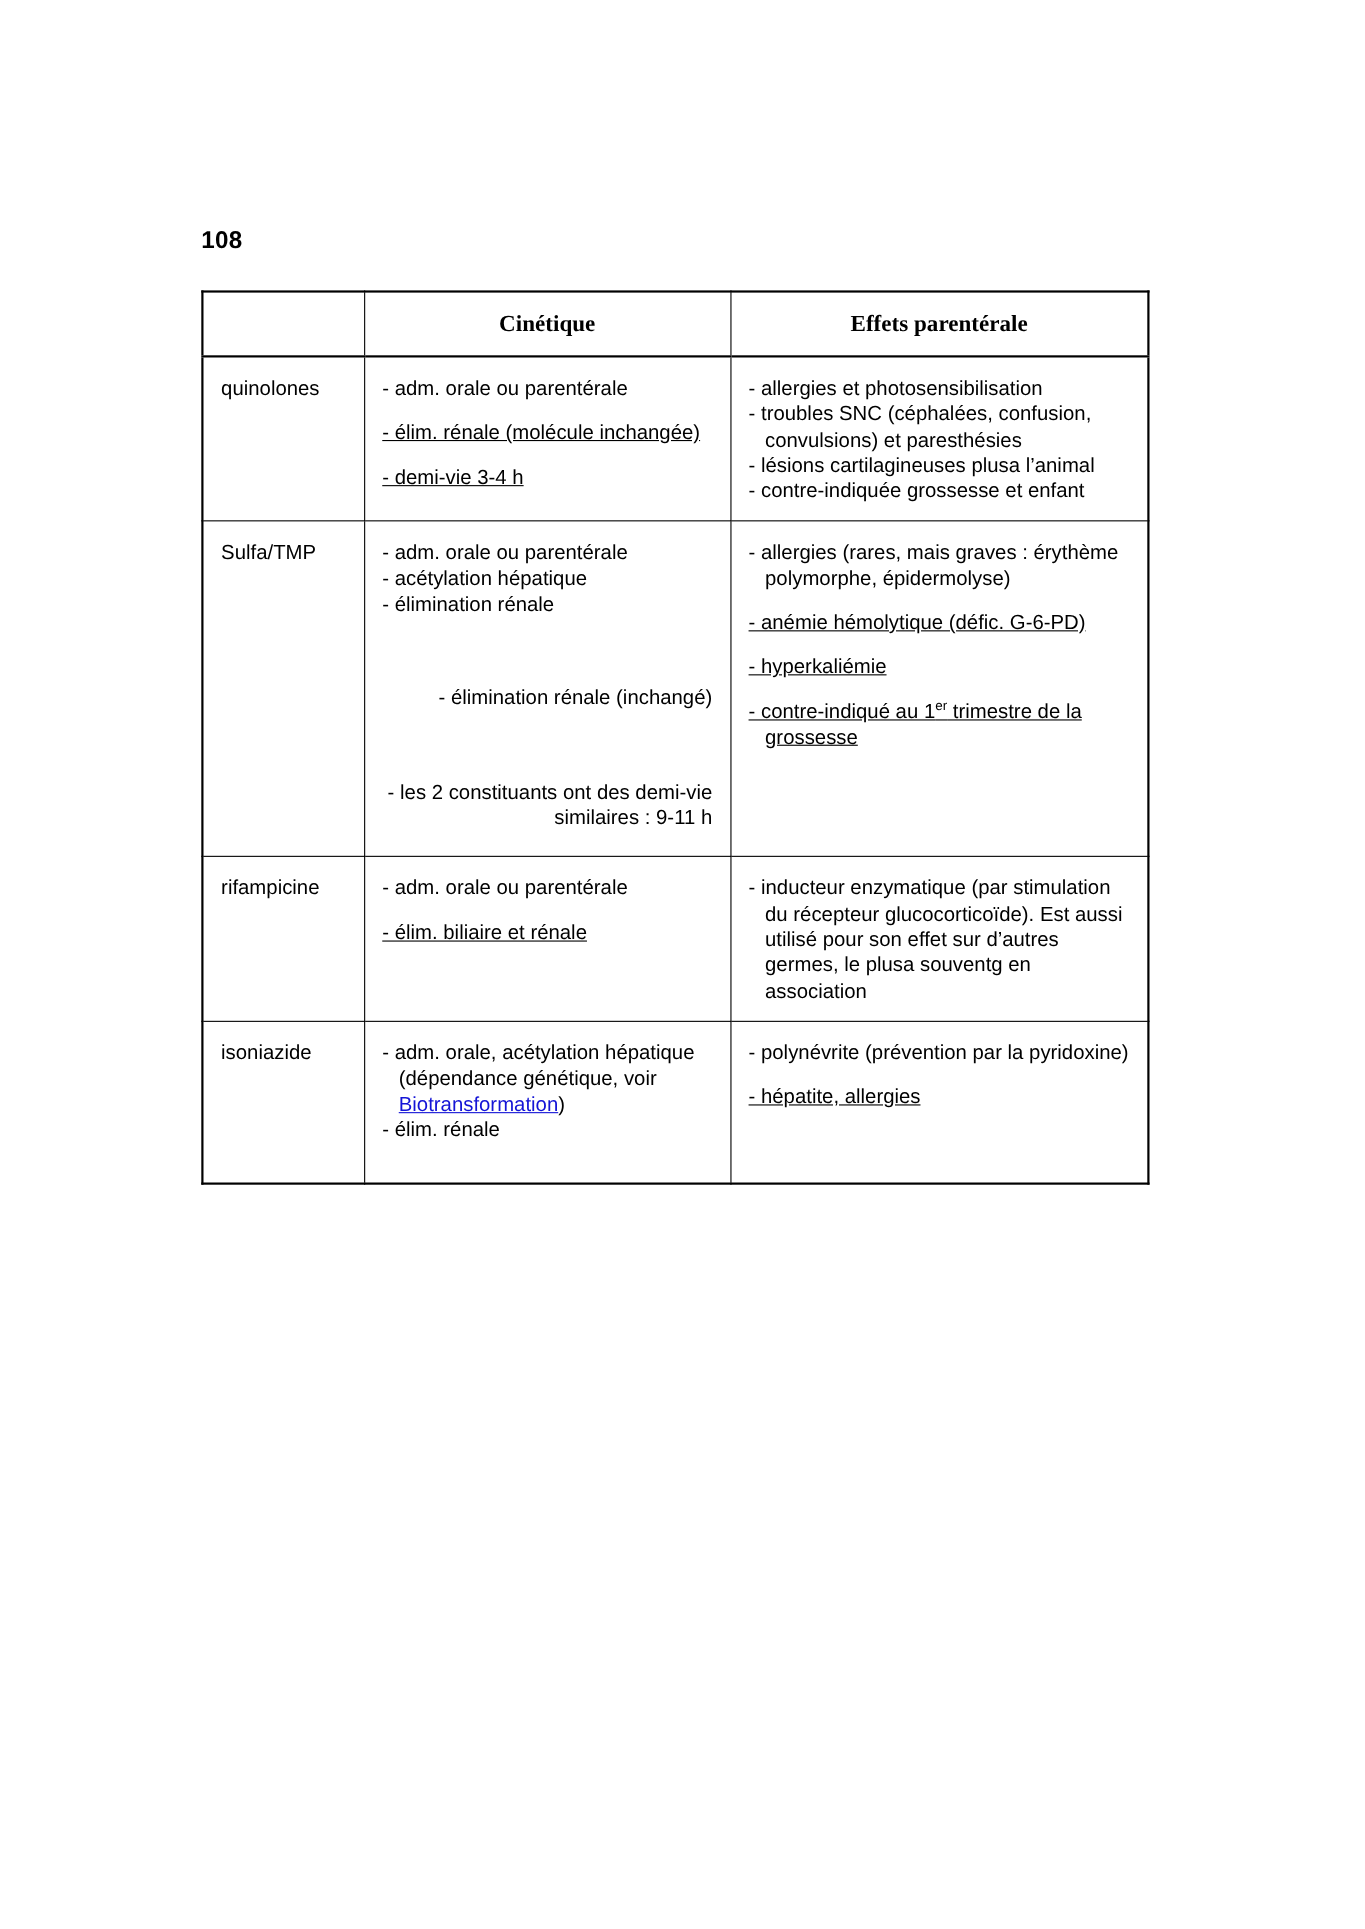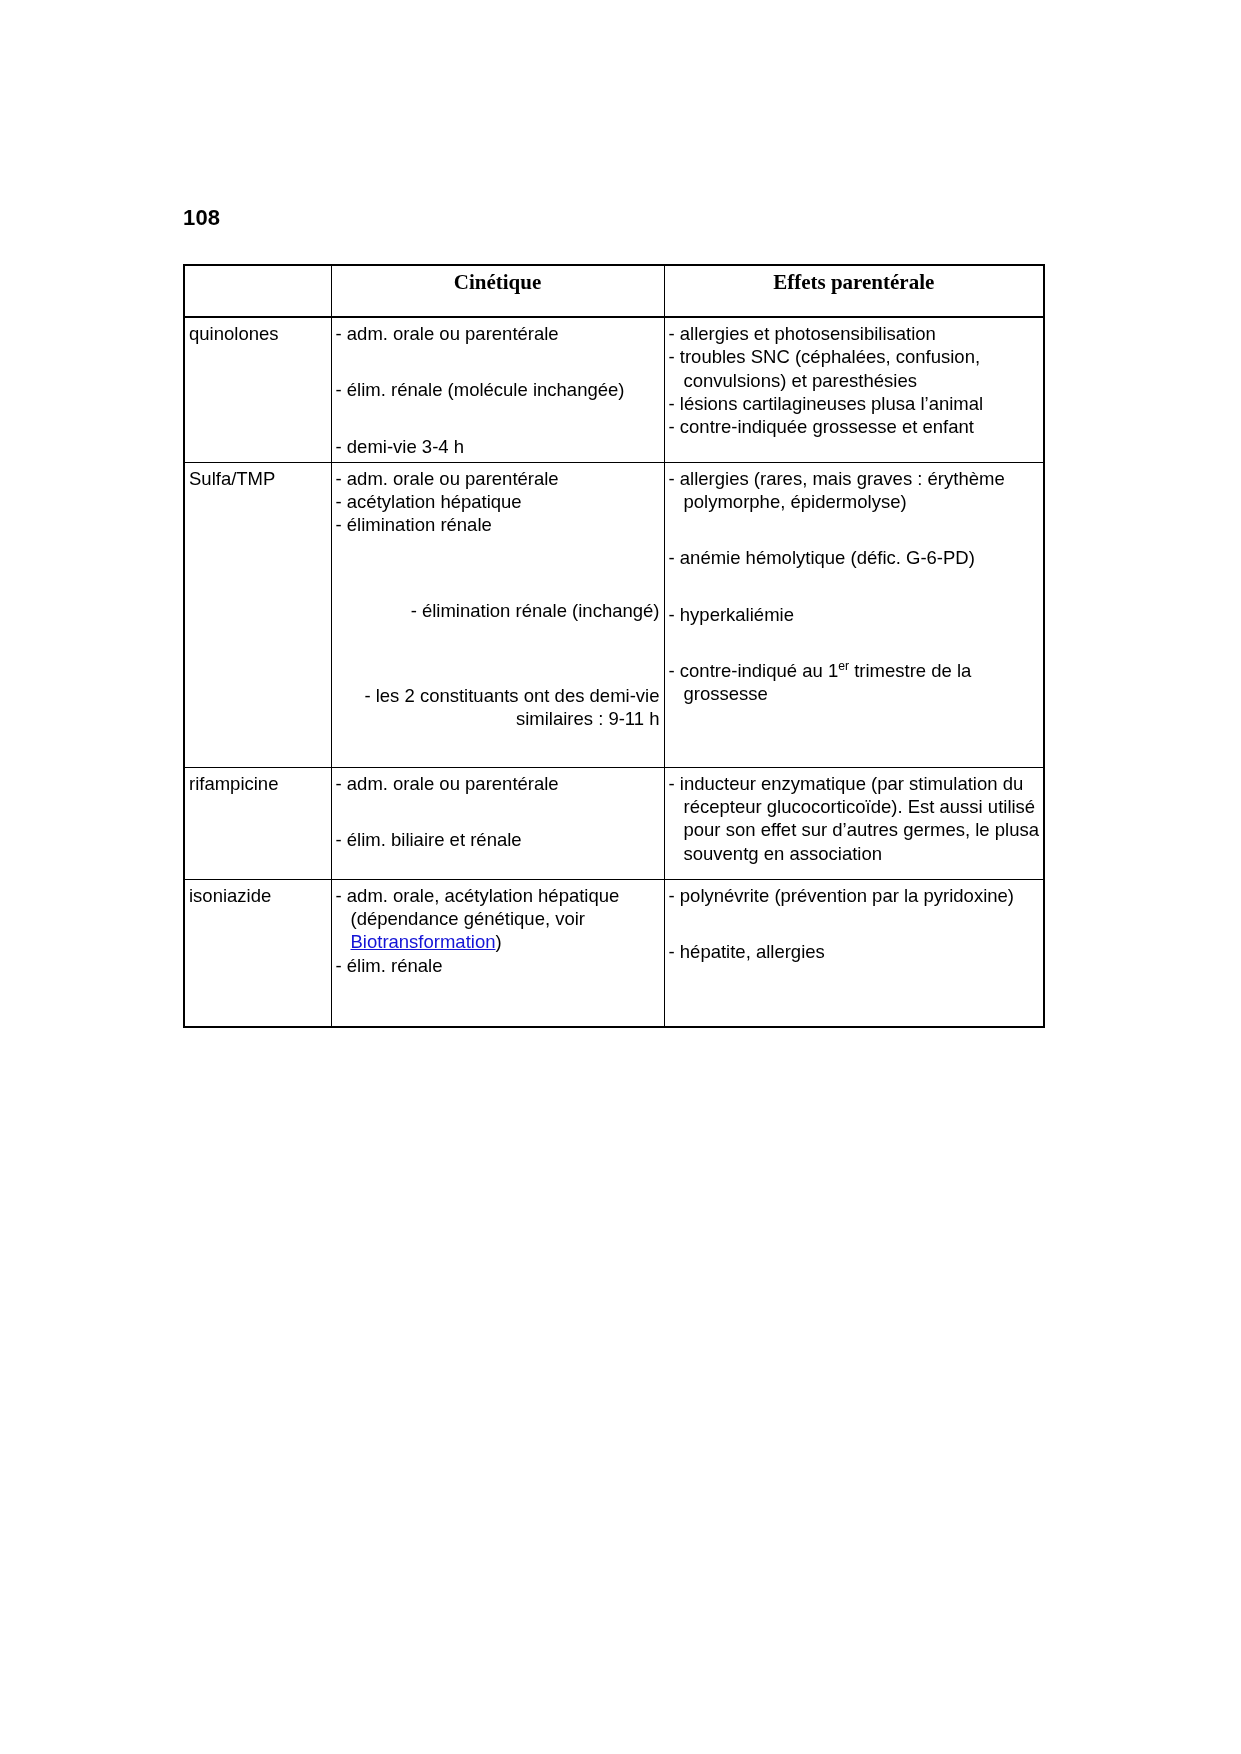--- a/index.html
+++ b/index.html
@@ -38,21 +38,21 @@
     left: 183px;
     top: 264px;
     width: 860px;
     border-collapse: collapse;
     table-layout: fixed;
   }
   table.drug-table td,
   table.drug-table th {
     border: 1px solid #000;
     vertical-align: top;
-    padding: 4px;
+    padding: 16px;
   }
   
   table.drug-table {
     border: 2px solid #000;
   }
   col.c-name  { width: 147px; }
   col.c-kin   { width: 333px; }
   col.c-eff   { width: 380px; }
 
   thead th {
@@ -74,21 +74,21 @@
   td.name-cell {
     padding: 9px 6px 9px 10px;
     margin-top: 35px;
   }
   .li {
     display: block;
     padding-left: 15px;
     text-indent: -15px;
     margin: 0;
   }
-  .li.gap { margin-top: 33px; }
+  .li.gap { margin-top: 17px; text-decoration: underline; }
   .li.gap-xl { margin-top: 62px; text-align: right; }
   sup { font-size: 0.66em; vertical-align: super; line-height: 0; }
   a.xref {
     color: #1414d6;
     text-decoration: underline;
   }
 </style>
 </head>
 <body>
 

